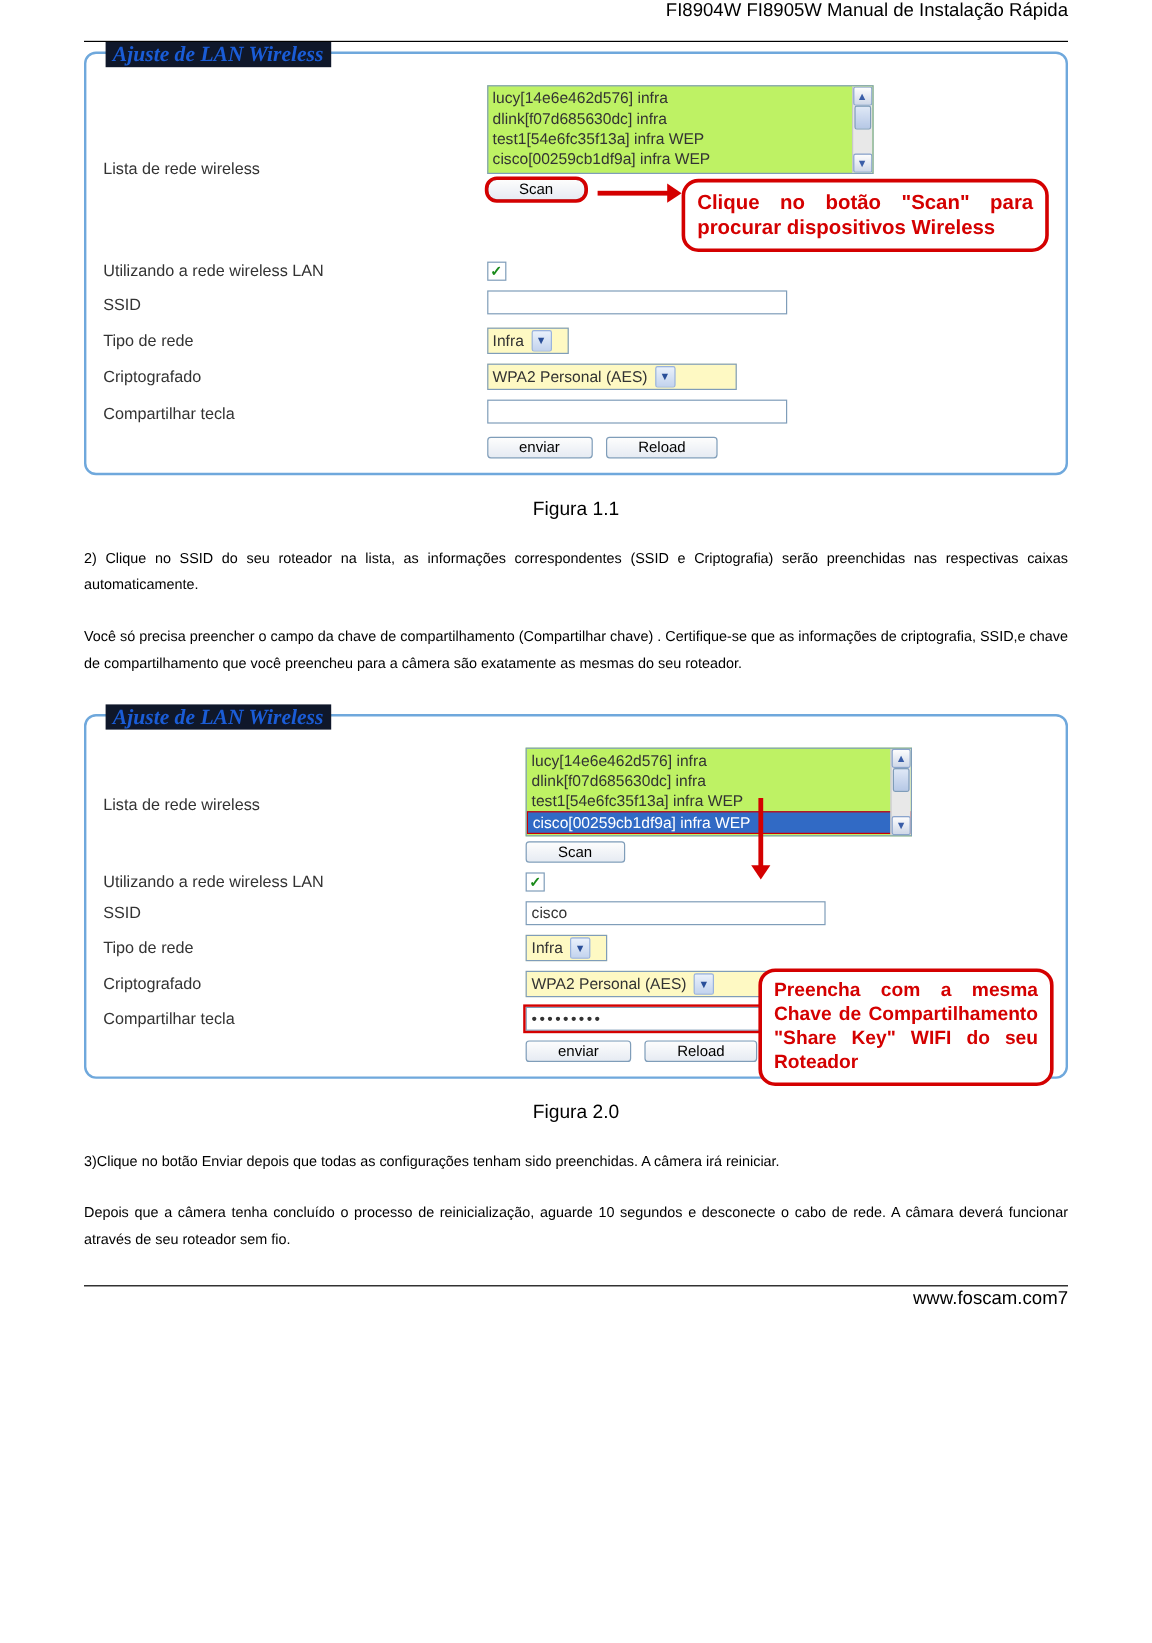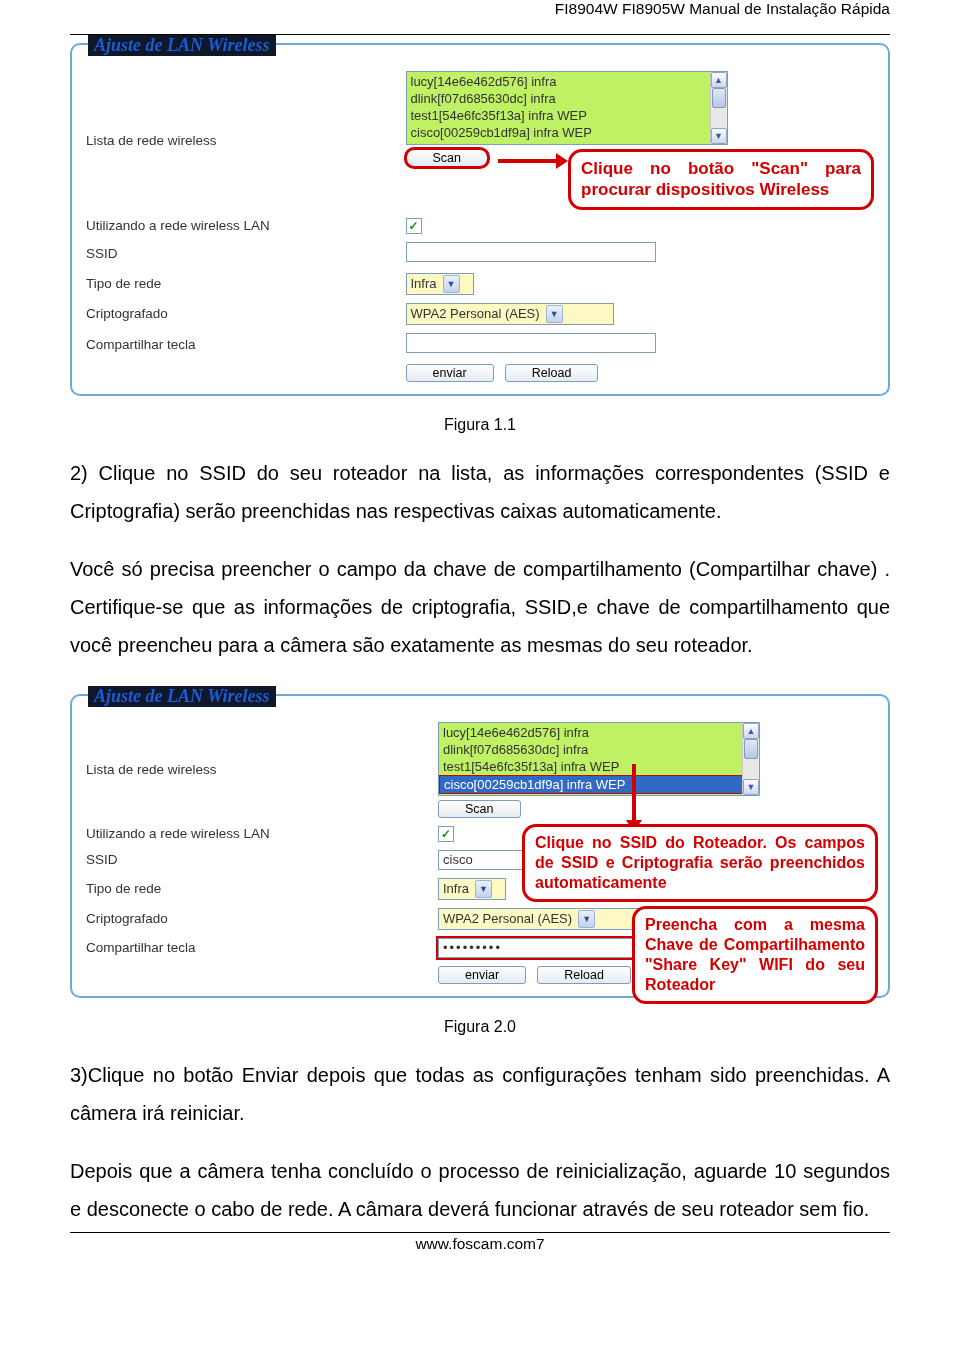--- a/index.html
+++ b/index.html
@@ -222,33 +222,33 @@
     border-right: 8px solid transparent;
   }
   .figcap {
     text-align: center;
     font-family: Arial, sans-serif;
     font-size: 16px;
     margin: 10px 0 8px 0;
   }
   .body-text {
     font-family: Arial, sans-serif;
-    font-size: 20px;
+    font-size: 12px;
     line-height: 1.9;
     text-align: justify;
     margin-top: 20px;
   }
   .footer-line {
     font-family: Arial, sans-serif;
     font-size: 15.5px;
     border-top: 1px solid #000;
-    margin-top: 4px;
+    margin-top: 26px;
     padding-top: 2px;
     display: flex;
-    justify-content: center;
+    justify-content: flex-end;
   }
   .flexrow {
     display: flex;
     align-items: center;
     gap: 10px;
   }
   .rel { position: relative; }
   .abs { position: absolute; }
 </style>
 </head>
@@ -409,21 +409,20 @@
             &nbsp;
             <button class="btn">Reload</button>
           </td>
         </tr>
       </tbody>
         </table>
 
       <div class="abs" style="left:560px; top:68px;">
         <div class="arrow-red-vert" style="height:60px;"></div>
       </div>
-      <div class="callout justify callout-small abs" style="left:450px; top:128px; width:330px;">Clique no SSID do Roteador. Os campos de SSID e Criptografia serão preenchidos automaticamente</div>
       <div class="callout justify callout-small abs" style="left:560px; top:210px; width:220px;">Preencha com a mesma Chave de Compartilhamento "Share Key" WIFI do seu Roteador</div>
     </div>
   </div>
 
   <div class="figcap">Figura 2.0</div>
 
   <div class="body-text">
     <span>3)Clique no botão Enviar depois que todas as configurações tenham sido preenchidas. A câmera irá reiniciar.</span>
   </div>
   <div class="body-text">

